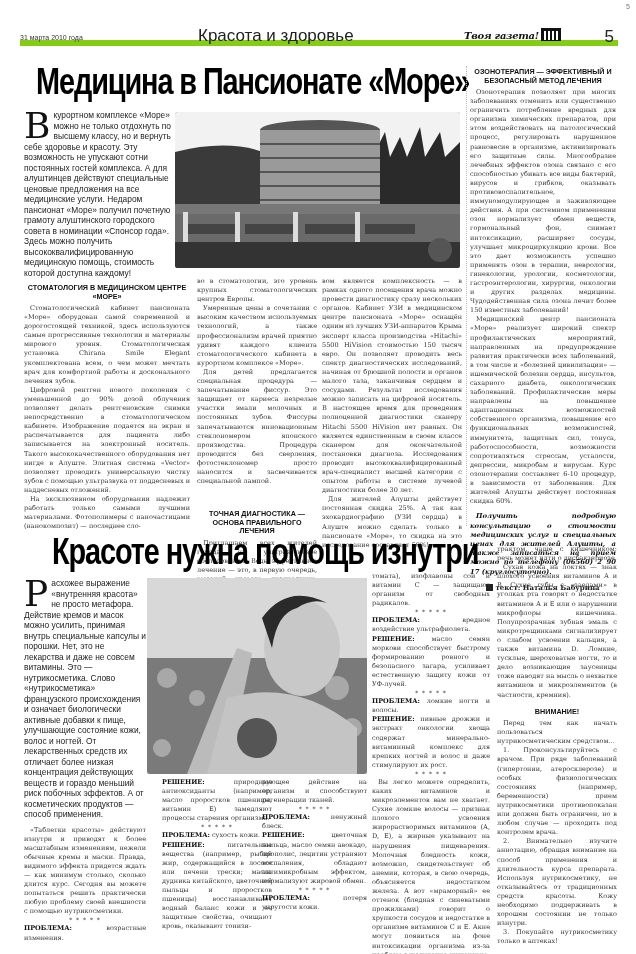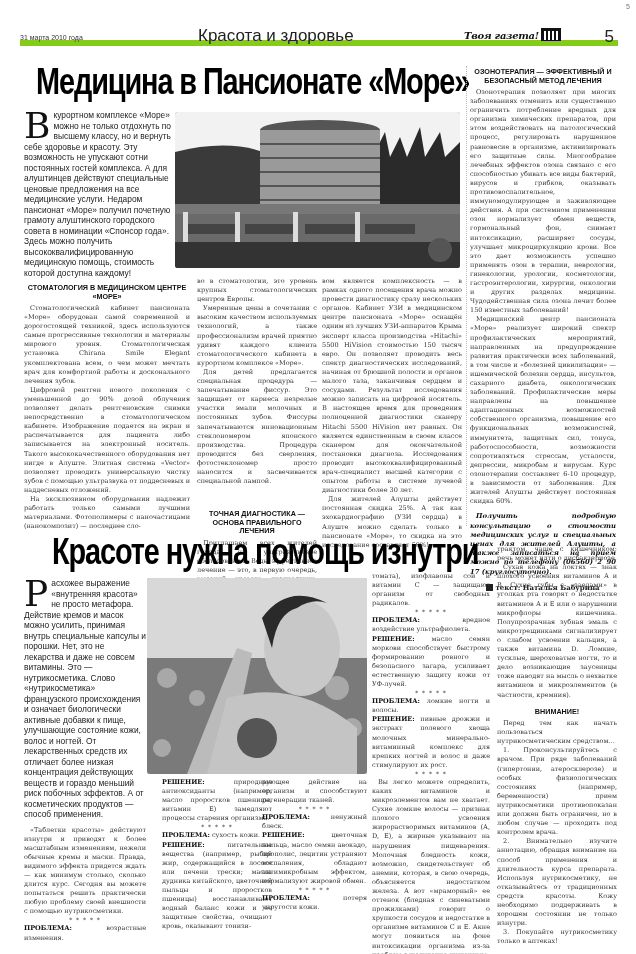--- a/index.html
+++ b/index.html
@@ -158,21 +158,21 @@
   <p style="text-indent:0"><b class="k">ПРОБЛЕМА:</b> <span>потеря упругости кожи.</span></p>
 </div>
 
 <div class="abs body" style="left:372px; top:572px; width:118px;">
   <p style="text-indent:0">томата), изофлавоны сои и витамин С — защищают организм от свободных радикалов.</p>
   <div class="stars">* * * * *</div>
   <p style="text-indent:0"><b class="k">ПРОБЛЕМА:</b> <span>вредное воздействие ультрафиолета.</span></p>
   <p style="text-indent:0"><b class="k">РЕШЕНИЕ:</b> <span>масло семян моркови способствует быстрому формированию ровного и безопасного загара, усиливает естественную защиту кожи от УФ-лучей.</span></p>
   <div class="stars">* * * * *</div>
   <p style="text-indent:0"><b class="k">ПРОБЛЕМА:</b> <span>ломкие ногти и волосы.</span></p>
-  <p style="text-indent:0"><b class="k">РЕШЕНИЕ:</b> <span>пивные дрожжи и экстракт полевого хвоща молочных минерально-витаминный комплекс для крепких ногтей и волос и даже стимулируют их рост.</span></p>
+  <p style="text-indent:0"><b class="k">РЕШЕНИЕ:</b> <span>пивные дрожжи и экстракт онкологии хвоща содержат минерально-витаминный комплекс для крепких ногтей и волос и даже стимулируют их рост.</span></p>
   <div class="stars">* * * * *</div>
   <p>Вы легко можете определить, каких витаминов и микроэлементов вам не хватает. Сухие ломкие волосы — признак плохого усвоения жирорастворимых витаминов (А, D, Е), а жирные указывают на нарушения пищеварения. Молочная бледность кожи, возможно, свидетельствует об анемии, которая, в свою очередь, объясняется недостатком железа. А вот «мраморный» ее оттенок (бледная с синеватыми прожилками) говорит о хрупкости сосудов и недостатке в организме витаминов С и Е. Акне могут появиться на фоне интоксикации организма из-за проблем с желудочно-кишечным</p>
 </div>
 
 <div class="abs body" style="left:497px; top:545px; width:120px;">
   <p style="text-indent:0">трактом, чаще с кишечником: речь может идти о дисбактериозе.</p>
   <p>Сухая кожа на локтях — знак плохого усвоения витаминов А и В. Сухие губы с «заедами» в уголках рта говорят о недостатке витаминов А и Е или о нарушении микрофлоры кишечника. Полупрозрачная зубная эмаль с микротрещинками сигнализирует о слабом усвоении кальция, а также витамина D. Ломкие, тусклые, шероховатые ногти, то и дело возникающие заусеницы тоже наводят на мысль о нехватке витаминов и микроэлементов (в частности, кремния).</p>
   <div class="subhead" style="margin-top:8px">ВНИМАНИЕ!</div>
   <p>Перед тем как начать пользоваться нутрикосметическим средством...</p>
   <p>1. Проконсультируйтесь с врачом. При ряде заболеваний (гипертонии, атеросклерозе) и особых физиологических состояниях (например, беременности) прием нутрикосметики противопоказан или должен быть ограничен, но в любом случае — проходить под контролем врача.</p>

